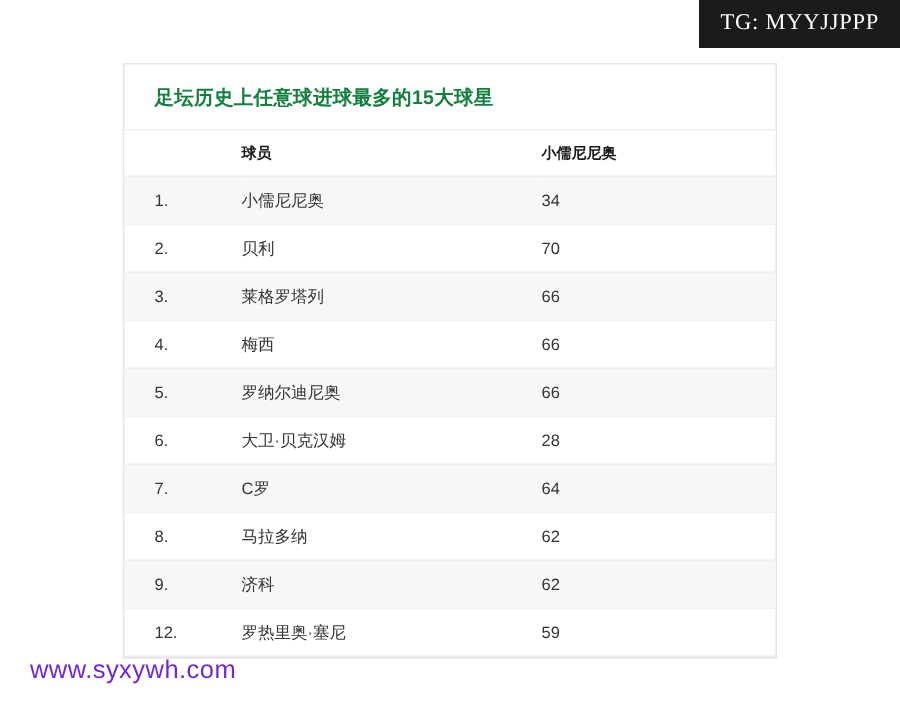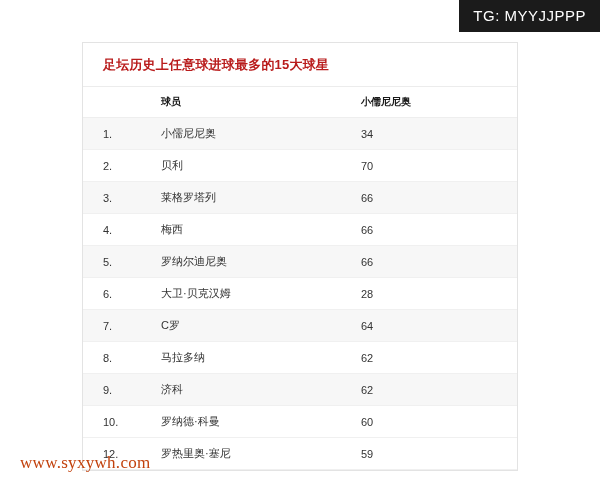--- a/index.html
+++ b/index.html
@@ -19,37 +19,37 @@
   .tg-badge {
     position: absolute;
     top: 0;
     right: 0;
     background: #1b1b1b;
     color: #ffffff;
     font-size: 15px;
     letter-spacing: 0.5px;
     padding: 8px 14px 9px 14px;
     line-height: 1;
-    font-family: Liberation Sans, sans-serif;
+    font-family: Liberation Serif, serif;
   }
 
   .card {
     position: absolute;
     left: 82px;
     top: 42px;
     width: 436px;
     background: #ffffff;
     border: 1px solid #e3e3e3;
     box-sizing: border-box;
   }
 
   .card-title {
     font-size: 13px;
     font-weight: bold;
-    color: #b91c1c;
+    color: #15803d;
     padding: 13px 0 12px 20px;
     border-bottom: 1px solid #ececec;
     letter-spacing: 0.2px;
   }
 
   table.ranking {
     width: 100%;
     border-collapse: collapse;
     font-size: 11px;
     color: #333333;
@@ -89,24 +89,23 @@
     padding-left: 0 !important;
   }
 
   th.col-rank { padding-left: 20px !important; }
 
   .watermark {
     position: absolute;
     left: 20px;
     top: 437px;
     font-size: 17px;
-    color: #c2410c;
-    font-family: Liberation Serif, serif;
+    color: #6d28d9;
+    font-family: Liberation Sans, sans-serif;
     letter-spacing: 0.3px;
-    margin-top: 16px;
   }
 </style>
 </head>
 <body>
 
 <div class="tg-badge">TG: MYYJJPPP</div>
 
 <div class="card">
   <div class="card-title">足坛历史上任意球进球最多的15大球星</div>
   <table class="ranking">
@@ -157,25 +156,20 @@
         <td class="col-rank">8.</td>
         <td class="col-player">马拉多纳</td>
         <td class="col-goals">62</td>
       </tr>
       <tr class="alt">
         <td class="col-rank">9.</td>
         <td class="col-player">济科</td>
         <td class="col-goals">62</td>
       </tr>
       <tr>
-        <td class="col-rank">10.</td>
-        <td class="col-player">罗纳德·科曼</td>
-        <td class="col-goals">60</td>
-      </tr>
-      <tr>
         <td class="col-rank">12.</td>
         <td class="col-player">罗热里奥·塞尼</td>
         <td class="col-goals">59</td>
       </tr>
 
     </tbody>
   </table>
 </div>
 
 <div class="watermark">www.syxywh.com</div>

